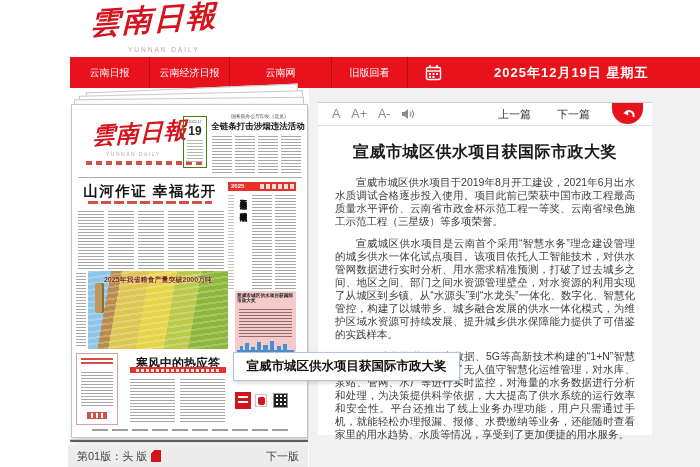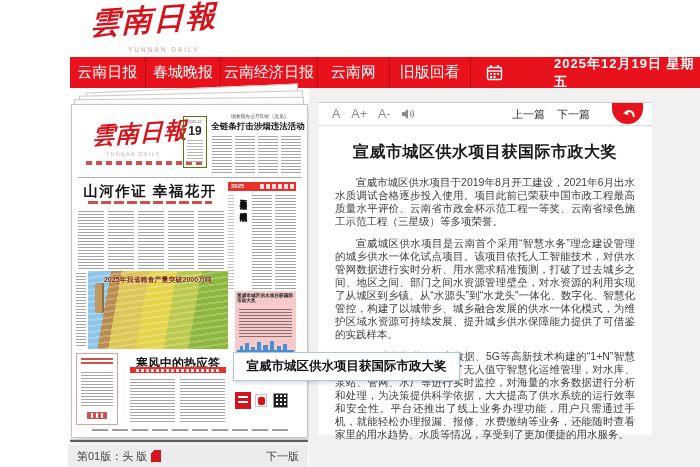--- a/index.html
+++ b/index.html
@@ -9,21 +9,21 @@
   
   .logo { position:absolute; left:90px; top:4px; width:150px; height:52px; cursor:pointer; }
   .logo-cal { font-family:"DejaVu Serif", serif; font-style:italic; font-weight:900;
     font-size:30px; color:#d5131d; letter-spacing:2px; transform:rotate(-4deg) skewX(-4deg);
     transform-origin:left top; white-space:nowrap; }
   .logo-sub { position:absolute; left:38px; top:42px; font-size:6.5px; letter-spacing:2px; color:#c9a2a2; }
 
   
   .nav { position:absolute; left:70px; top:57px; width:630px; height:31px; background:#e8121c;
     display:flex; align-items:stretch; color:#fff; }
-  .nav-item { display:flex; align-items:center; justify-content:center; font-size:15px;
+  .nav-item { display:flex; align-items:center; justify-content:center; font-size:10px;
     border-right:1px solid #b60d15; cursor:pointer; white-space:nowrap; }
   .nav-item:nth-child(1){width:80px}.nav-item:nth-child(2){width:80px}
   .nav-item:nth-child(3){width:102px}.nav-item:nth-child(4){width:76px}
   .nav-item:nth-child(5){width:86px}
   .nav-cal { display:flex; align-items:center; justify-content:center; width:50px; }
   .nav-date { display:flex; align-items:center; font-size:13px; font-weight:bold; padding-left:36px; letter-spacing:1px; }
 
   
   .sheet { position:absolute; background:#fdfdfd; border:1px solid #c9c9c9; border-bottom:none; }
   .sheet1 { left:86px; top:88px; width:212px; height:14px; transform:rotate(-2.4deg); }
@@ -102,21 +102,21 @@
   .pager .left { display:flex; align-items:center; gap:4px; }
   .pdf { width:10px; height:12px; background:linear-gradient(135deg,#fff 0 2.5px,#d5131d 2.5px); position:relative; cursor:pointer; }
   .pager .next { cursor:pointer; }
 
   
   .gray { position:absolute; left:309px; top:88px; width:391px; height:379px; background:#f1f1f1; }
   .panel { position:absolute; left:318px; top:102px; width:334px; height:333px; background:#fff; border-top:1px solid #cfcfcf; }
   .tb { position:relative; height:23px; border-bottom:1px solid #ddd; display:flex; align-items:center; padding:0 14px; }
   .tb .fbtn { font-size:12.5px; color:#8a8a8a; margin-right:11px; cursor:pointer; }
   .tb .spk { margin-right:auto; cursor:pointer; display:flex; align-items:center; }
-  .tb .pn { font-size:11px; color:#333; margin-right:12px; cursor:pointer; white-space:nowrap; }
+  .tb .pn { font-size:11px; color:#333; margin-right:26px; cursor:pointer; white-space:nowrap; }
   .back-btn { position:absolute; right:9px; top:0; width:31px; height:21px; background:#e8121c;
     border-radius:0 0 16px 16px; display:flex; align-items:center; justify-content:center; cursor:pointer; }
   .content { padding:16px 17px 0; }
   .a-title { text-align:center; font-size:16px; font-weight:bold; color:#1a1a1a; margin-bottom:13px; letter-spacing:0.5px; }
   .a-p { font-size:10.5px; line-height:13px; color:#3c3c3c; text-align:justify; text-indent:2em; margin-bottom:9px; }
 
   
   .tooltip { position:absolute; left:233px; top:352px; width:227px; height:29px; background:#fff;
     border:1px solid #abc6e0; box-shadow:1px 2px 4px rgba(0,0,0,.15); z-index:50;
     font-size:12.5px; font-weight:bold; color:#111; text-align:center; line-height:27px; white-space:nowrap; }
@@ -126,21 +126,20 @@
 
 <div id="screen">
 
   <div class="logo">
     <div class="logo-cal">雲南日報</div>
     <div class="logo-sub">YUNNAN DAILY</div>
   </div>
 
   <div class="nav">
     <div class="nav-item">云南日报</div>
-    <div class="nav-item">春城晚报</div>
     <div class="nav-item">云南经济日报</div>
     <div class="nav-item">云南网</div>
     <div class="nav-item">旧版回看</div>
     <div class="nav-cal">
       <svg width="17" height="17" viewBox="0 0 17 17">
         <rect x="1.5" y="3.5" width="14" height="12" rx="1.5" fill="none" stroke="#fff" stroke-width="1.4"></rect>
         <line x1="1.5" y1="7" x2="15.5" y2="7" stroke="#fff" stroke-width="1.4"></line>
         <line x1="5" y1="1" x2="5" y2="4" stroke="#fff" stroke-width="1.6"></line>
         <line x1="12" y1="1" x2="12" y2="4" stroke="#fff" stroke-width="1.6"></line>
         <rect x="4" y="9" width="2" height="2" fill="#fff"></rect>

